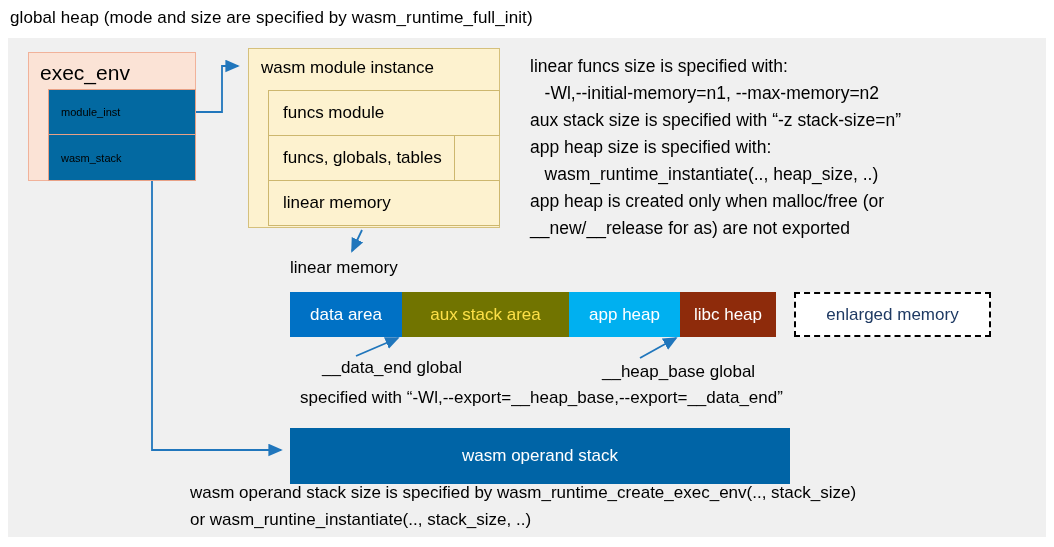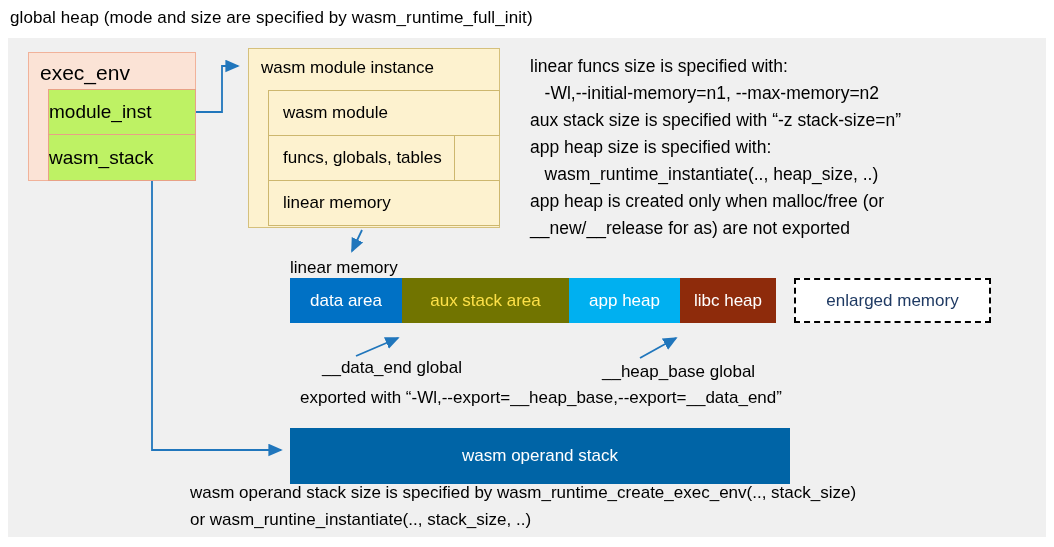--- a/index.html
+++ b/index.html
@@ -6,31 +6,31 @@
   body { background: #ffffff; font-family: "Liberation Sans", sans-serif; }
   .canvas { position: relative; width: 1054px; height: 547px; background: #ffffff; color: #000; overflow: hidden; }
   .abs { position: absolute; }
   .title { left: 10px; top: 8px; font-size: 17px; letter-spacing: 0.1px; }
   .panel { left: 8px; top: 38px; width: 1038px; height: 499px; background: #f0f0f0; }
   .connectors { left: 0; top: 0; width: 1054px; height: 547px; pointer-events: none; }
   .connectors path.line { fill: none; stroke: #2076bc; stroke-width: 1.8px; }
 
   .exec-outer { left: 28px; top: 52px; width: 168px; height: 129px; background: #fbe3d6; border: 1px solid #f1b29a; }
   .exec-label { left: 40px; top: 61px; font-size: 21px; }
-  .pink-inner { background: #bef264; border: 1px solid #e8a186; display: flex; align-items: center; font-size: 19px; }
+  .pink-inner { background: #0369a1; border: 1px solid #e8a186; display: flex; align-items: center; padding-left: 12px; font-size: 11px; }
 
   .cream-outer { left: 248px; top: 48px; width: 252px; height: 180px; background: #fdf2cf; border: 1px solid #d5c07c; }
   .cream-label { left: 261px; top: 58px; font-size: 17px; }
   .cream-inner { background: #fdf2cf; border: 1px solid #cdb76e; display: flex; align-items: center; padding-left: 14px; font-size: 17px; }
 
   .notes { left: 530px; top: 53px; font-size: 17.5px; line-height: 27px; }
   .note-line { white-space: pre; }
 
   .lm-label { left: 290px; top: 258px; font-size: 17px; }
-  .segment { top: 278px; height: 45px; display: flex; align-items: center; justify-content: center; font-size: 17px; color: #fff; }
+  .segment { top: 292px; height: 45px; display: flex; align-items: center; justify-content: center; font-size: 17px; color: #fff; }
   .seg-dashed { background: #ffffff; border: 2px dashed #000; font-weight: 400; }
 
   .ann { font-size: 17px; white-space: pre; }
   .opstack { left: 290px; top: 428px; width: 500px; height: 56px; display: flex; align-items: center; justify-content: center; color: #fff; font-size: 17px; }
   .footer { left: 190px; top: 479px; font-size: 17px; line-height: 27px; }
 </style>
 </head>
 <body>
 
 <div class="canvas">
@@ -56,21 +56,21 @@
   <div class="abs pink-inner" style="left:48px; top:89px; width:148px; height:46px;">
     <span>module_inst</span>
   </div>
   <div class="abs pink-inner" style="left:48px; top:134px; width:148px; height:47px;">
     <span>wasm_stack</span>
   </div>
 
   <div class="abs cream-outer"></div>
   <div class="abs cream-label">wasm module instance</div>
   <div class="abs cream-inner" style="left:268px; top:90px; width:232px; height:46px;">
-    <span>wasm module</span>
+    <span>funcs module</span>
   </div>
   <div class="abs cream-inner" style="left:268px; top:135px; width:187px; height:46px;">
     <span>funcs, globals, tables</span>
   </div>
   <div class="abs cream-inner" style="left:268px; top:180px; width:232px; height:46px;">
     <span>linear memory</span>
   </div>
 
   <div class="abs notes">
     <div class="note-line">linear funcs size is specified with:</div>
@@ -85,21 +85,21 @@
   <div class="abs lm-label">linear memory</div>
 
   <div class="abs segment" style="left: 290px; width: 112px; background-color: rgb(0, 113, 197); color: rgb(255, 255, 255);">data area</div>
   <div class="abs segment" style="left: 402px; width: 167px; background-color: rgb(113, 116, 0); color: #fde047;">aux stack area</div>
   <div class="abs segment" style="left: 569px; width: 111px; background-color: rgb(0, 176, 240); color: rgb(255, 255, 255);">app heap</div>
   <div class="abs segment" style="left: 680px; width: 96px; background-color: rgb(142, 43, 11); color: rgb(255, 255, 255);">libc heap</div>
   <div class="abs segment seg-dashed" style="left: 794px; width: 197px; background-color: rgb(255, 255, 255); color: rgb(31, 58, 99);">enlarged memory</div>
 
   <div class="abs ann" style="left:322px; top:358px;">__data_end global</div>
   <div class="abs ann" style="left:602px; top:362px;">__heap_base global</div>
-  <div class="abs ann" style="left:300px; top:388px;">exported with “-Wl,--export=__heap_base,--export=__data_end”</div>
+  <div class="abs ann" style="left:300px; top:388px;">specified with “-Wl,--export=__heap_base,--export=__data_end”</div>
 
   <div class="abs opstack" style="background-color: rgb(0, 100, 166);">wasm operand stack</div>
 
   <div class="abs footer">
     <div>wasm operand stack size is specified by wasm_runtime_create_exec_env(.., stack_size)</div>
     <div>or wasm_runtine_instantiate(.., stack_size, ..)</div>
   </div>
 
 </div>
 

